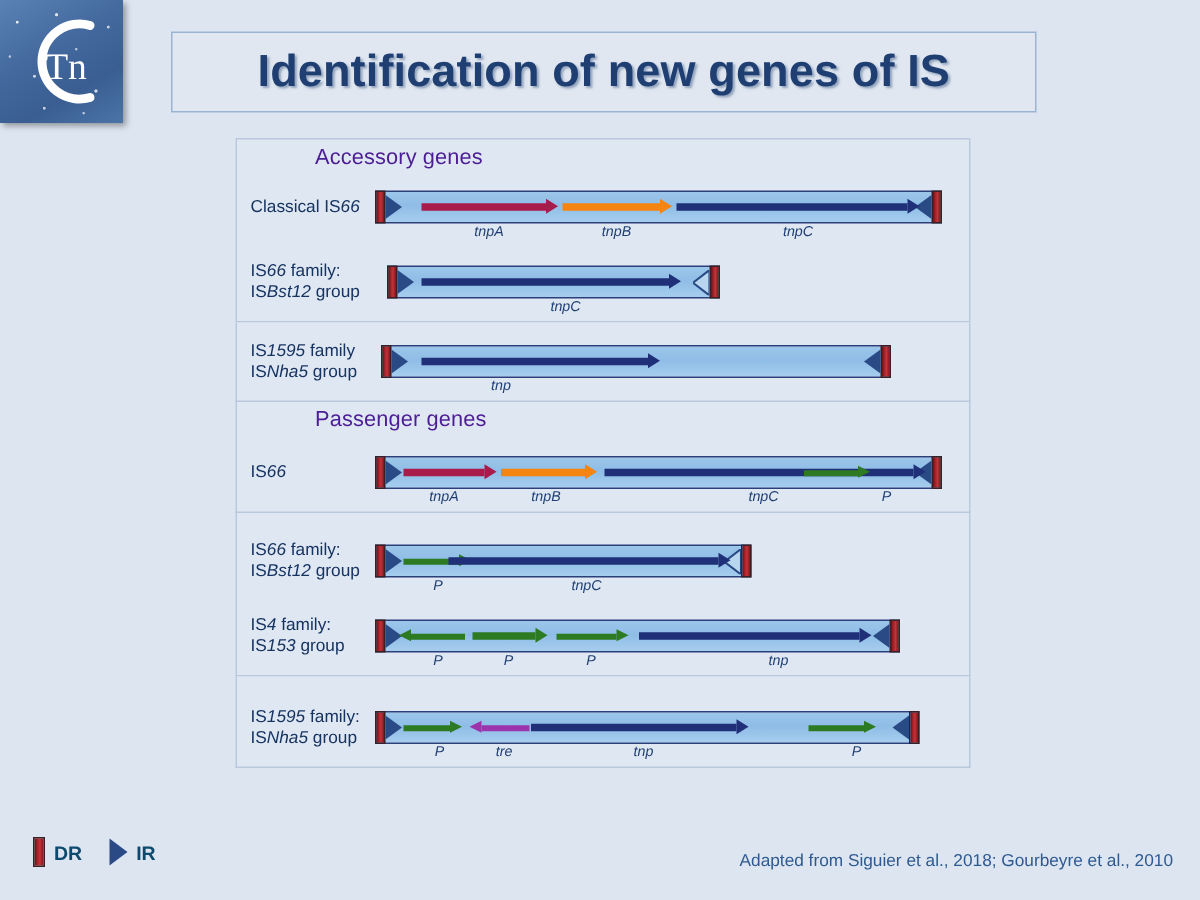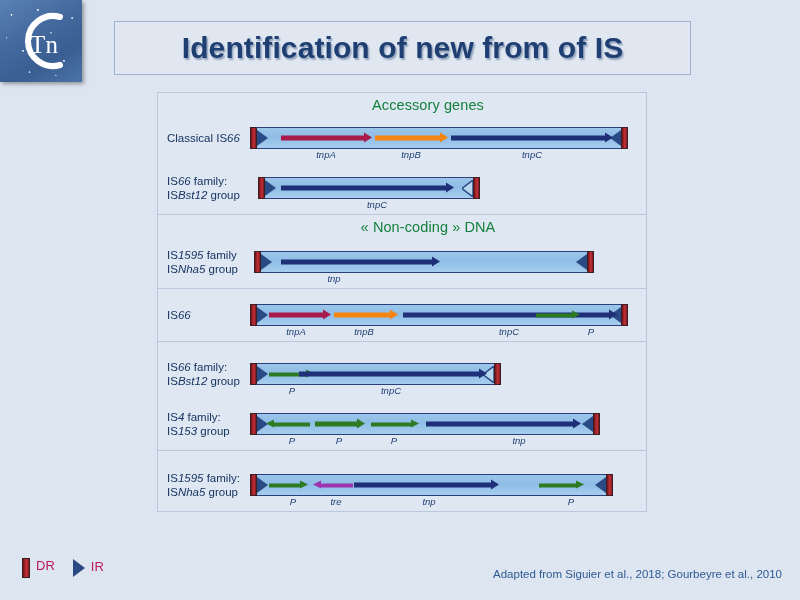--- a/index.html
+++ b/index.html
@@ -46,21 +46,21 @@
   
   #panels{position:absolute;left:157px;top:92px;width:490px;}
   .panel{
     border:1px solid #b9c8dd;
     background:#dfe7f2;
     box-sizing:border-box;
     position:relative;
   }
   .panel + .panel{border-top:none;}
   .panel-title{
-    text-align:center;font-size:14.5px;color:#15803d;
+    text-align:left;font-size:14.5px;color:#4c1d95;
     padding-top:4px;padding-bottom:1px;
     letter-spacing:.1px;
   }
   .panel-title.shift{padding-left:52px;}
 
   
   .row{position:relative;height:var(--rh,46px);}
   .row-label{
     position:absolute;left:9px;top:50%;transform:translateY(-50%);
     font-size:11.5px;color:#173461;line-height:14px;white-space:nowrap;
@@ -104,21 +104,21 @@
   .gene.thin .head{border-top-width:4.5px;border-bottom-width:4.5px;}
 
   
   .gene-label{
     position:absolute;font-size:9.5px;font-style:italic;color:#1f3f73;
     white-space:nowrap;transform:translateX(-50%);margin-top:34px;
   }
 
   
   #legend{position:absolute;left:22px;top:558px;display:flex;align-items:center;gap:18px;}
-  .leg-item{display:flex;gap:6px;font-size:13px;color:#be185d;}
+  .leg-item{display:flex;align-items:center;gap:6px;font-size:13px;color:#0c4a6e;font-weight:bold;}
   .leg-dr{width:8px;height:20px;
     background:linear-gradient(90deg,#6d1016 0%,#a8252c 35%,#c1333a 60%,#7d151b 100%);
     border:1px solid #3a2024;box-sizing:border-box;}
   .leg-ir{width:0;height:0;border-top:9px solid transparent;
           border-bottom:9px solid transparent;border-left:12px solid #2a4a86;}
 
   
   #citation{
     position:absolute;right:18px;top:568px;
     font-size:11.5px;color:#2e5a92;white-space:nowrap;
@@ -130,21 +130,21 @@
 <div id="logo">
   <svg width="82" height="82" viewBox="0 0 82 82" aria-hidden="true">
     <g>
       <path d="M 60 17 A 25 25 0 1 0 60 65" fill="none" stroke="#ffffff" stroke-width="6" stroke-linecap="round"></path>
       <text x="44" y="47" font-family="Liberation Serif, serif" font-size="25" fill="#ffffff" text-anchor="middle" dominant-baseline="middle">Tn</text>
     </g>
   </svg>
 </div>
 
 <div id="title-box">
-  <div id="title-text">Identification of new from of IS</div>
+  <div id="title-text">Identification of new genes of IS</div>
 </div>
 
 <div id="panels">
     <div class="panel">
       <div class="panel-title shift">Accessory genes</div>
       <div class="row" style="--rh: 48px;">
         <div class="row-label">Classical IS<i>66</i></div>
         <div class="element" style="left: 92px; width: 378px;">
           <div class="dr left"></div>
           <div class="ir right-point" style="left: 6px;"></div>
@@ -178,37 +178,37 @@
           </svg>
           <div class="gene r" style="left: 22px; width: 173px;">
             <div class="shaft" style="background: rgb(31, 47, 120);"></div>
             <div class="head" style="border-left-color: rgb(31, 47, 120);"></div>
           </div>
           <div class="gene-label" style="left: 118px; top: -13px;">tnpC</div>
         </div>
       </div>
     </div>
     <div class="panel">
-      <div class="panel-title shift">« Non-coding » DNA</div>
       <div class="row" style="--rh: 52px;">
         <div class="row-label">IS<i>1595</i> family<br>IS<i>Nha5</i>  group</div>
         <div class="element" style="left: 96px; width: 340px;">
           <div class="dr left"></div>
           <div class="ir right-point" style="left: 6px;"></div>
           <div class="dr right"></div>
           <div class="ir left-point" style="right: 6px;"></div>
           <div class="gene r" style="left: 26px; width: 159px;">
             <div class="shaft" style="background: rgb(31, 47, 120);"></div>
             <div class="head" style="border-left-color: rgb(31, 47, 120);"></div>
           </div>
           <div class="gene-label" style="left: 79px; top: -13px;">tnp</div>
         </div>
       </div>
     </div>
     <div class="panel">
+      <div class="panel-title shift">Passenger genes</div>
       <div class="row" style="--rh: 52px;">
         <div class="row-label">IS<i>66</i></div>
         <div class="element" style="left: 92px; width: 378px;">
           <div class="dr left"></div>
           <div class="ir right-point" style="left: 6px;"></div>
           <div class="dr right"></div>
           <div class="ir left-point" style="right: 6px;"></div>
           <div class="gene r" style="left: 18px; width: 62px;">
             <div class="shaft" style="background: rgb(168, 27, 74);"></div>
             <div class="head" style="border-left-color: rgb(168, 27, 74);"></div>

